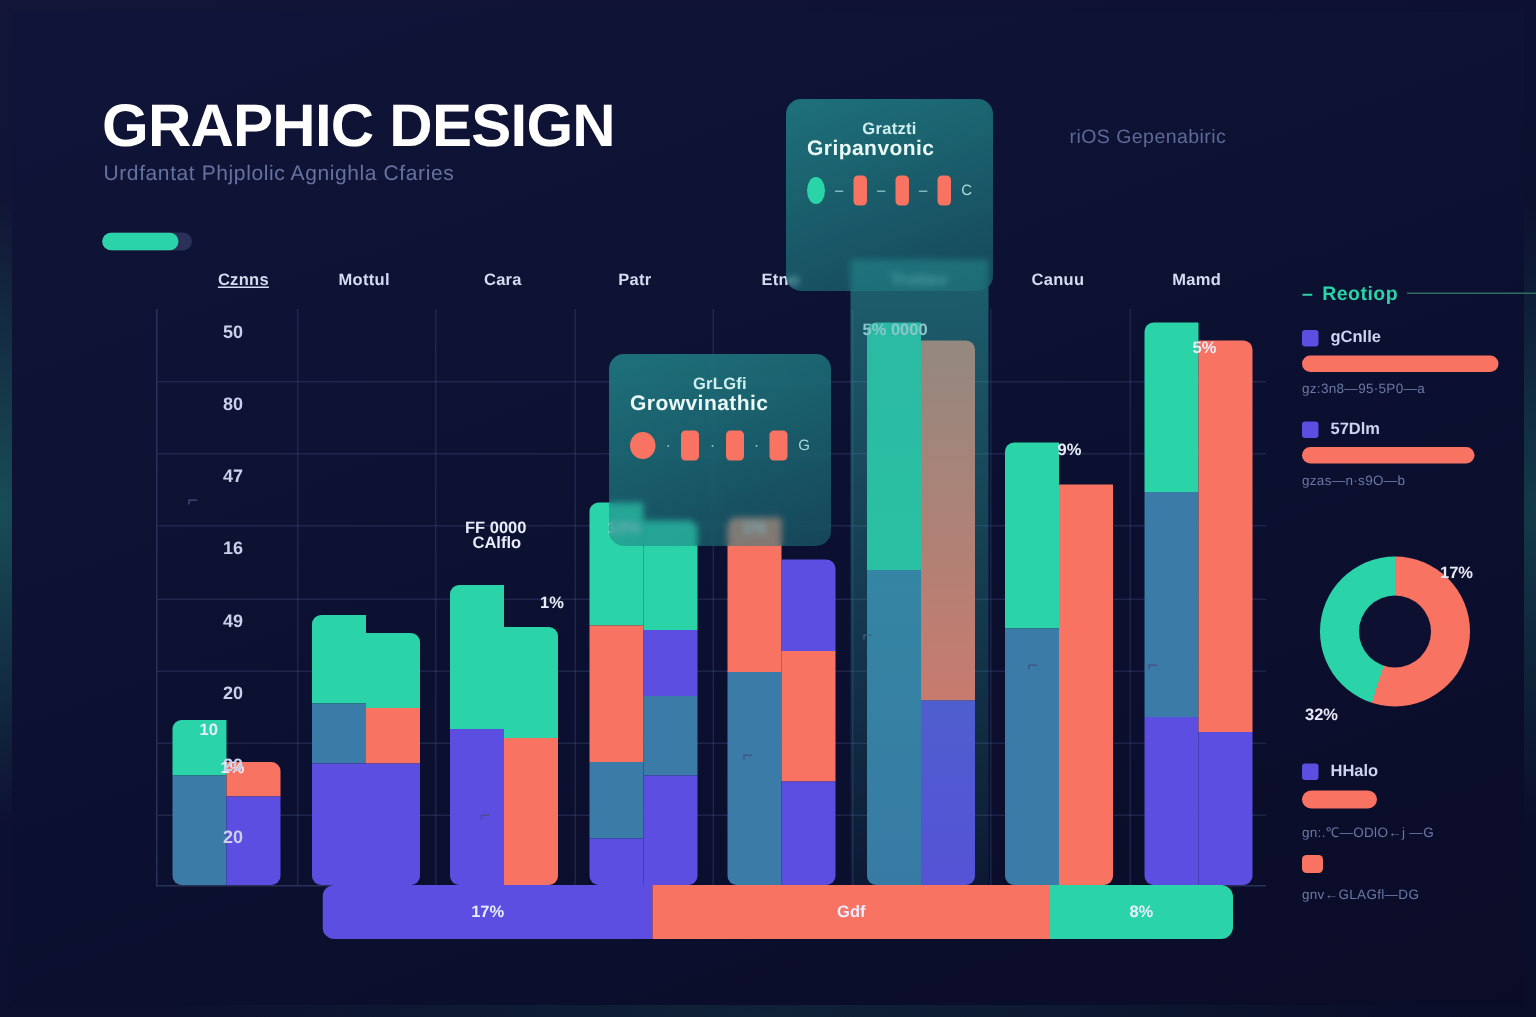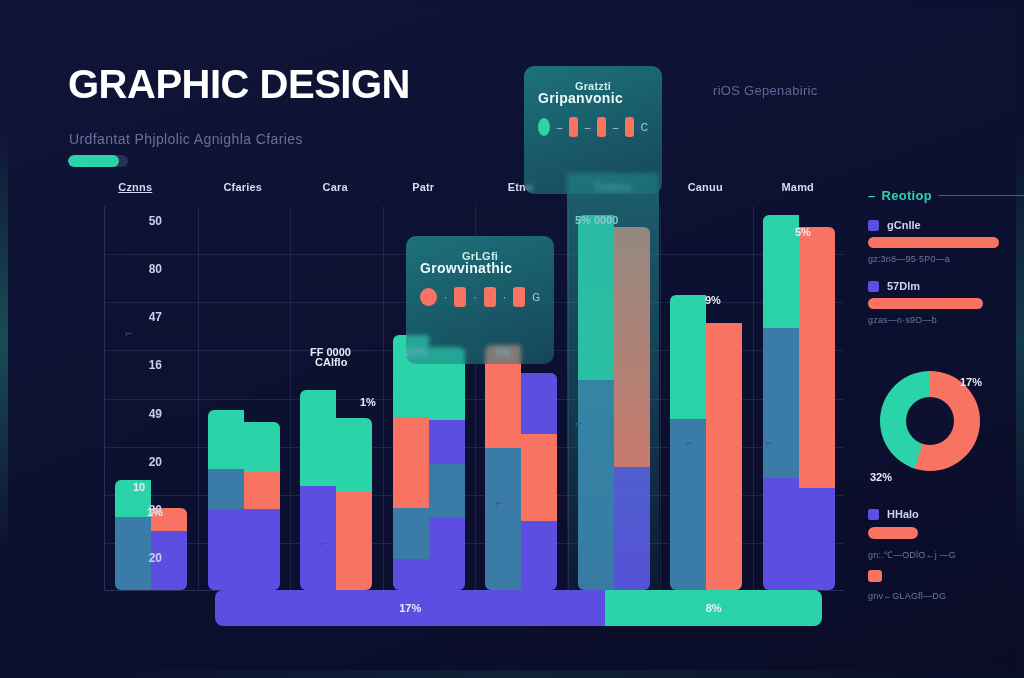--- a/index.html
+++ b/index.html
@@ -17,21 +17,21 @@
       radial-gradient(ellipse 200px 300px at 1022px 340px, rgba(45,212,168,0.22), transparent 70%),
       radial-gradient(ellipse 600px 90px at 512px 676px, rgba(45,212,168,0.10), transparent 70%),
       linear-gradient(150deg, #121536 0%, #0d1030 45%, #0a0d28 100%);
   }
   .inner { position:absolute; left:8px; top:8px; right:8px; bottom:8px;
            background: linear-gradient(160deg,#101438 0%,#0c1030 55%,#0a0c27 100%); }
 
   
   .title { position:absolute; left:60px; top:54px; font-size:40px; font-weight:bold;
            letter-spacing:-0.5px; color:#ffffff; white-space:nowrap; }
-  .subtitle { position:absolute; left:61px; top:123px; font-size:14px;
+  .subtitle { position:absolute; left:61px; top:99px; font-size:14px;
               color:#6d7aa8; letter-spacing:0.4px; white-space:nowrap; opacity:.92;}
   .hdr-progress { position:absolute; left:60px; top:147px; width:60px; height:12px;
                   background:#2a3158; border-radius:6px; overflow:hidden; }
   .hdr-progress > i { display:block; height:100%; background:#2bd4a8; border-radius:6px;}
 
   .hdr-note { position:absolute; left:705px; top:75px; font-size:13px; color:#5d6a99;
               white-space:nowrap; letter-spacing:.3px; }
   .pill { position:absolute; left:836px; top:62px; width:140px; height:40px;
           background:#5b4ee0; border-radius:21px; display:flex; align-items:center;
           padding-left:14px; }
@@ -243,22 +243,22 @@
       </div>
     <div id="axes">
         <div class="ylabel" style="top: 206px;">50</div>
         <div class="ylabel" style="top: 254.125px;">80</div>
         <div class="ylabel" style="top: 302.25px;">47</div>
         <div class="ylabel" style="top: 350.375px;">16</div>
         <div class="ylabel" style="top: 398.5px;">49</div>
         <div class="ylabel" style="top: 446.625px;">20</div>
         <div class="ylabel" style="top: 494.75px;">20</div>
         <div class="ylabel" style="top: 542.875px;">20</div>
-        <div class="xlabel" style="left: 81px; width: 92.5px; top: 173px; text-decoration: underline;">Cznns</div>
-        <div class="xlabel" style="left: 188.5px; width: 92.5px; top: 173px;">Cfaries</div>
+        <div class="xlabel" style="left: 108px; width: 92.5px; top: 173px; text-decoration: underline;">Cznns</div>
+        <div class="xlabel" style="left: 188.5px; width: 92.5px; top: 173px;">Mottul</div>
         <div class="xlabel" style="left: 281px; width: 92.5px; top: 173px;">Cara</div>
         <div class="xlabel" style="left: 369px; width: 92.5px; top: 173px;">Patr</div>
         <div class="xlabel" style="left: 466px; width: 92.5px; top: 173px;">Etno</div>
         <div class="xlabel" style="left: 558.5px; width: 92.5px; top: 173px;">Trottev</div>
         <div class="xlabel" style="left: 651px; width: 92.5px; top: 173px;">Canuu</div>
         <div class="xlabel" style="left: 743.5px; width: 92.5px; top: 173px;">Mamd</div>
         <div style="position: absolute; left: 558.5px; top: 165px; width: 92.5px; height: 418px; background: linear-gradient(rgba(42, 160, 158, 0.55), rgba(30, 120, 125, 0.1));"></div>
       </div>
     <div id="overlays">
         <div class="ocard" style="left: 516px; top: 58px; width: 138px; height: 128px;">
@@ -286,20 +286,21 @@
             <span class="mk-sq"></span>
             <span class="mk-dash">·</span>
             <span class="mk-sq"></span>
             <span class="mk-dash">G</span>
           </div>
         </div>
       </div>
 
     <div class="segbar" id="segbar">
         <div style="flex: 28.3 1 0%; background: rgb(91, 78, 224);">17%</div>
+        <div style="flex: 34 1 0%; background: rgb(249, 115, 98);">Gdf</div>
         <div style="flex: 15.7 1 0%; background: rgb(43, 212, 168);">8%</div>
       </div>
 
     <div class="panel">
       <div class="panel-head">
         <span>–</span>
         <span>Reotiop</span>
         <span class="ln"></span>
       </div>
       <div id="panelitems">

